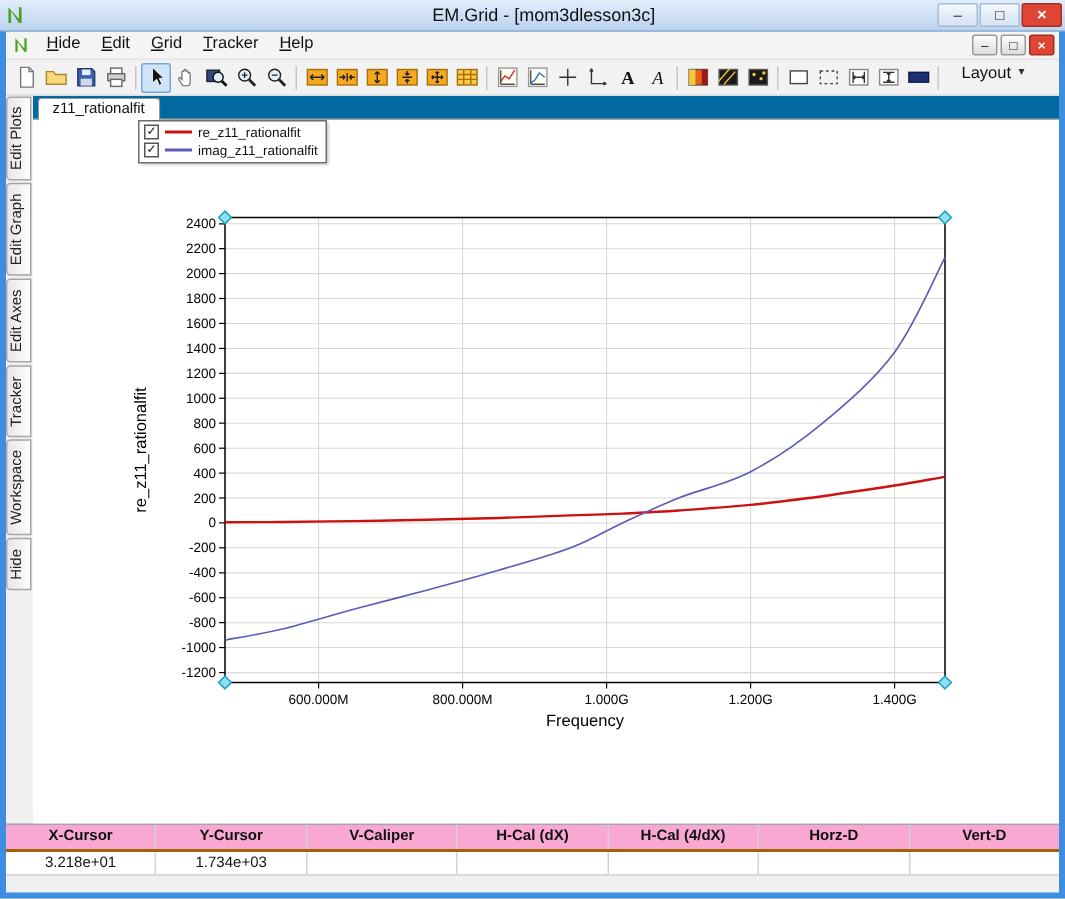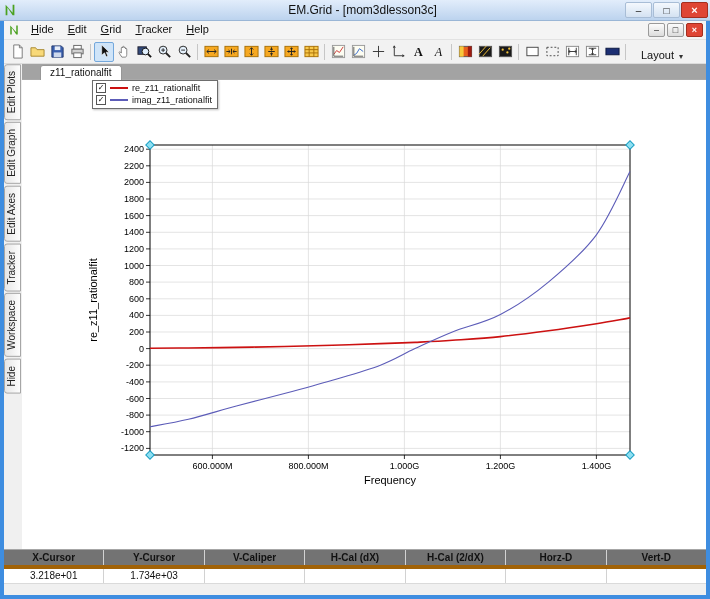--- a/index.html
+++ b/index.html
@@ -20,43 +20,43 @@
   .menu-item{padding:2px 7px 0;height:100%;color:#111}
   .menu-item::first-letter{text-decoration:underline}
   .mdi-buttons{margin-left:auto;display:flex;padding-right:3px}
   .mdi-btn{width:17px;height:14px;display:flex;align-items:center;justify-content:center;font-size:9px;border:1px solid #9a9a9a;background:linear-gradient(#fcfcfc,#dcdcdc);margin-left:2px;border-radius:2px;color:#222}
   .mdi-btn.mdi-close{background:#df4534;border-color:#a42e1f;color:#fff;font-weight:bold}
   
   .toolbar{height:24px;background:#f2f2f2;display:flex;align-items:center;padding:0 3px;border-bottom:1px solid #dcdcdc;flex:0 0 24px}
   .tool-btn{width:20px;height:20px;display:flex;align-items:center;justify-content:center;border:1px solid transparent;border-radius:2px}
   .tool-btn.active{background:#cfe4f8;border-color:#74a8dc}
   .tool-sep{width:1px;height:16px;background:#c6c6c6;margin:0 3px}
-  .layout-btn{margin-left:5px;height:20px;display:flex;align-items:flex-end;font-size:11px;color:#111;padding:0 6px;gap:5px;border:1px solid transparent;border-radius:2px}
+  .layout-btn{margin-left:5px;height:20px;display:flex;align-items:flex-start;font-size:11px;color:#111;padding:0 6px;gap:5px;border:1px solid transparent;border-radius:2px}
   .layout-btn .caret{font-size:8px;color:#333}
   
   .main{flex:1;display:flex;min-height:0}
   .side-tabs{width:18px;background:#f0f0f0;display:flex;flex-direction:column;gap:2px;padding-top:0}
   .side-tab{writing-mode:vertical-rl;transform:rotate(180deg);font-size:10px;color:#222;width:17px;text-align:center;padding:6px 1px;background:linear-gradient(90deg,#fdfdfd,#e6e6e6);border:1px solid #a6a6a6;border-radius:0 3px 3px 0}
   .right-col{flex:1;display:flex;flex-direction:column;min-width:0}
-  .tabrow{height:16px;background:#a3a3a3;display:flex;align-items:center;padding-left:18px;border-bottom:1px solid #a9a9a9;flex:0 0 16px}
+  .tabrow{height:16px;background:#0369a1;display:flex;align-items:center;padding-left:3px;border-bottom:1px solid #a9a9a9;flex:0 0 16px}
   .tab{background:#fff;border:1px solid #979797;border-bottom:none;border-radius:3px 3px 0 0;font-size:10px;color:#111;padding:1px 9px 2px;position:relative;top:1px}
   .chart-area{flex:1;background:#fff;position:relative;overflow:hidden}
   #chart-svg{position:absolute;left:0;top:0}
   #chart-svg .tick{font:9px "Liberation Sans",sans-serif;fill:#000}
   #chart-svg .axis-title{font:11px "Liberation Sans",sans-serif;fill:#000}
   
   .legend{position:absolute;left:70px;top:0;background:#fff;border:1px solid #6d6d6d;padding:2px 5px 3px 3px;display:flex;flex-direction:column;gap:2px;z-index:3;box-shadow:1px 1px 2px rgba(0,0,0,.25)}
   .legend-row{display:flex;align-items:center;gap:4px}
   .legend-cb{width:10px;height:10px;border:1px solid #555;background:#fff;font-size:8px;line-height:8px;text-align:center;color:#111}
   .legend-line{width:18px;height:2px;display:inline-block}
   .legend-label{font-size:9px;color:#111}
   
   .cursor-table{flex:0 0 34px;display:flex;flex-direction:column;border-top:1px solid #a6a6a6;background:#fff}
   .ct-row{flex:1;display:flex}
-  .ct-row.ct-header{background:#737373;border-bottom:4px solid #a16207}
+  .ct-row.ct-header{background:#f9a8d4;border-bottom:2px solid #a16207}
   .ct-cell{flex:1;display:flex;align-items:center;justify-content:center;font-size:10px;color:#111;border-right:1px solid #d2d2d2}
   .ct-cell:last-child{border-right:none}
   .ct-head{font-weight:bold}
   .status-strip{flex:0 0 12px;background:#f0f0f0;border-top:1px solid #dadada}
 </style>
 </head>
 <body>
 
 <div class="window">
 
@@ -394,21 +394,21 @@
       </div>
     </div>
   </div>
 
   <div class="cursor-table">
     <div class="ct-row ct-header" id="cursor-headers">
         <div class="ct-cell ct-head">X-Cursor</div>
         <div class="ct-cell ct-head">Y-Cursor</div>
         <div class="ct-cell ct-head">V-Caliper</div>
         <div class="ct-cell ct-head">H-Cal (dX)</div>
-        <div class="ct-cell ct-head">H-Cal (2/dX)</div>
+        <div class="ct-cell ct-head">H-Cal (4/dX)</div>
         <div class="ct-cell ct-head">Horz-D</div>
         <div class="ct-cell ct-head">Vert-D</div>
       </div>
     <div class="ct-row" id="cursor-values">
         <div class="ct-cell">3.218e+01</div>
         <div class="ct-cell">1.734e+03</div>
         <div class="ct-cell"></div>
         <div class="ct-cell"></div>
         <div class="ct-cell"></div>
         <div class="ct-cell"></div>

